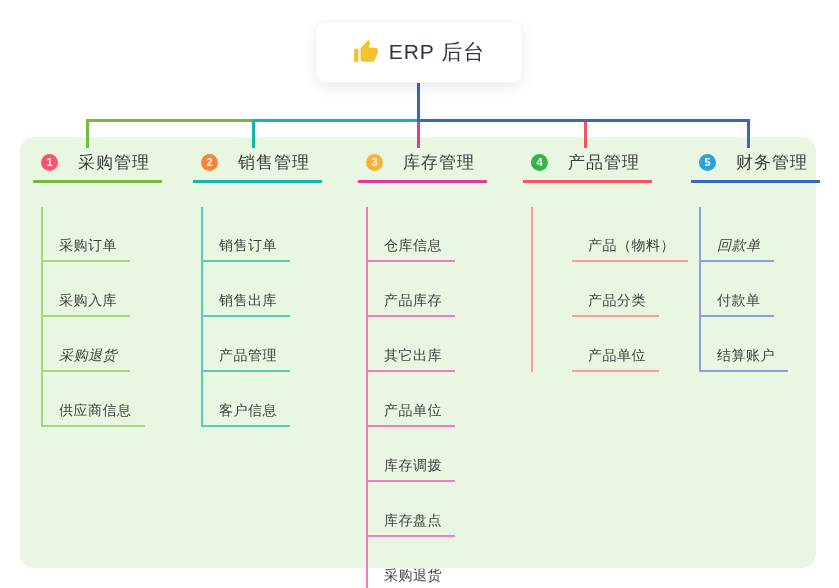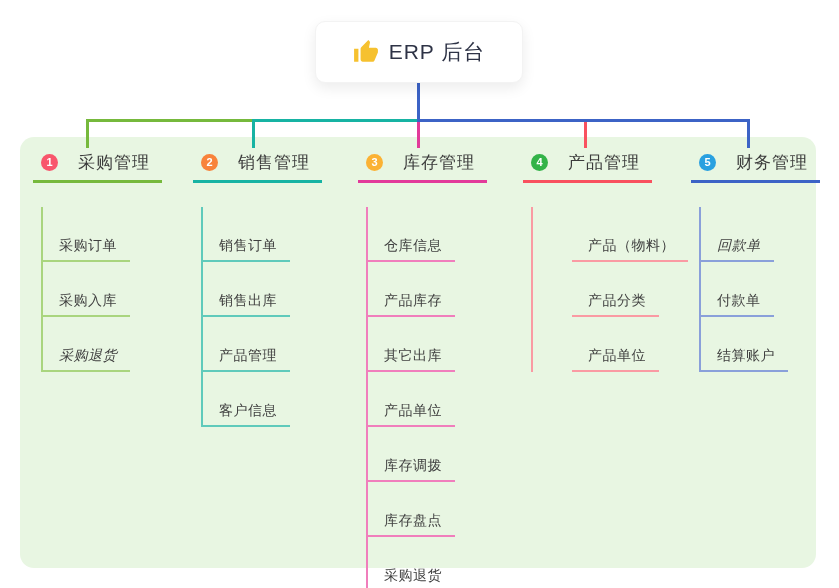--- a/index.html
+++ b/index.html
@@ -74,20 +74,23 @@
     </div>
     <div class="children" style="border-left-color: rgb(169, 213, 126);">
         <div class="childrow">
     <span class="childnode" style="border-bottom-color: rgb(169, 213, 126);">采购订单</span>
   </div>
         <div class="childrow">
     <span class="childnode" style="border-bottom-color: rgb(169, 213, 126);">采购入库</span>
   </div>
         <div class="childrow">
     <span class="childnode" style="border-bottom-color: rgb(169, 213, 126); font-style: italic;">采购退货</span>
+  </div>
+        <div class="childrow">
+    <span class="childnode" style="border-bottom-color: rgb(169, 213, 126);">供应商信息</span>
   </div>
       </div>
   </div>
     <div class="branch" style="left: 193px;">
     <div class="btitle" style="border-bottom-color: rgb(23, 179, 163);">
       <span class="badge" style="background: rgb(248, 131, 59);">2</span>
       <span class="btext">销售管理</span>
     </div>
     <div class="children" style="border-left-color: rgb(95, 202, 187);">
         <div class="childrow">

